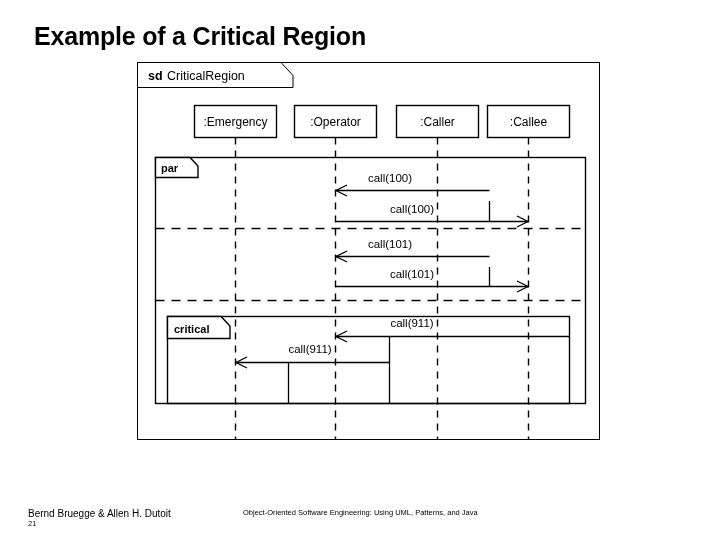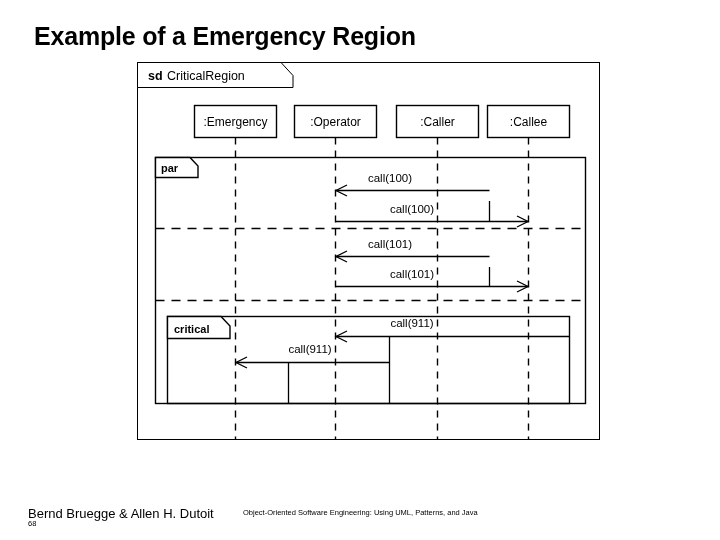--- a/index.html
+++ b/index.html
@@ -47,21 +47,21 @@
     line-height: 21px;
     text-align: left;
   }
   #caption .line2 { display: block; padding-left: 16px; }
 
   
   #footer-left {
     position: absolute;
     left: 28px;
     top: 508px;
-    font-size: 13px;
+    font-size: 10px;
     line-height: 11px;
   }
   #footer-page {
     position: absolute;
     left: 28px;
     top: 519px;
     font-size: 7.5px;
   }
   #footer-center {
     position: absolute;
@@ -74,21 +74,21 @@
   
   .lbl      { font-family: "Liberation Sans", sans-serif; font-size: 11.5px; fill: #000; }
   .lbl-role { font-family: "Liberation Sans", sans-serif; font-size: 12px;   fill: #000; }
   .lbl-frag { font-family: "Liberation Sans", sans-serif; font-size: 11px; font-weight: bold; fill: #000; }
   .lbl-sd-b { font-family: "Liberation Sans", sans-serif; font-size: 12.5px; font-weight: bold; fill: #000; }
   .lbl-sd-n { font-family: "Liberation Sans", sans-serif; font-size: 12.5px; fill: #000; }
 </style>
 </head>
 <body>
 
-<div id="slide-title">Example of a Emergency Region</div>
+<div id="slide-title">Example of a Critical Region</div>
 
 <div id="diagram">
 <svg width="720" height="540" viewBox="0 0 720 540" xmlns="http://www.w3.org/2000/svg">
 
   <g>
     <rect x="137.5" y="62.5" width="462" height="377" fill="#ffffff" stroke="#000000" stroke-width="1"></rect>
 
     <path d="M 137.5 62.5 L 281 62.5 L 293 75.5 L 293 87.5 L 137.5 87.5 Z" fill="#ffffff" stroke="#000000" stroke-width="1"></path>
     <text class="lbl-sd-b" x="148" y="80">sd</text>
     <text class="lbl-sd-n" x="167" y="80">CriticalRegion</text>
@@ -177,14 +177,14 @@
     <path d="M 247 357 L 236 362.5 L 247 368" fill="none" stroke="#000000" stroke-width="1.3"></path>
   </g>
 
 </svg>
 </div>
 
 <div id="caption">
 </div>
 
 <div id="footer-left">Bernd Bruegge &amp; Allen H. Dutoit</div>
-<div id="footer-page">68</div>
+<div id="footer-page">21</div>
 <div id="footer-center">Object-Oriented Software Engineering: Using UML, Patterns, and Java</div>
 
 </body></html>

